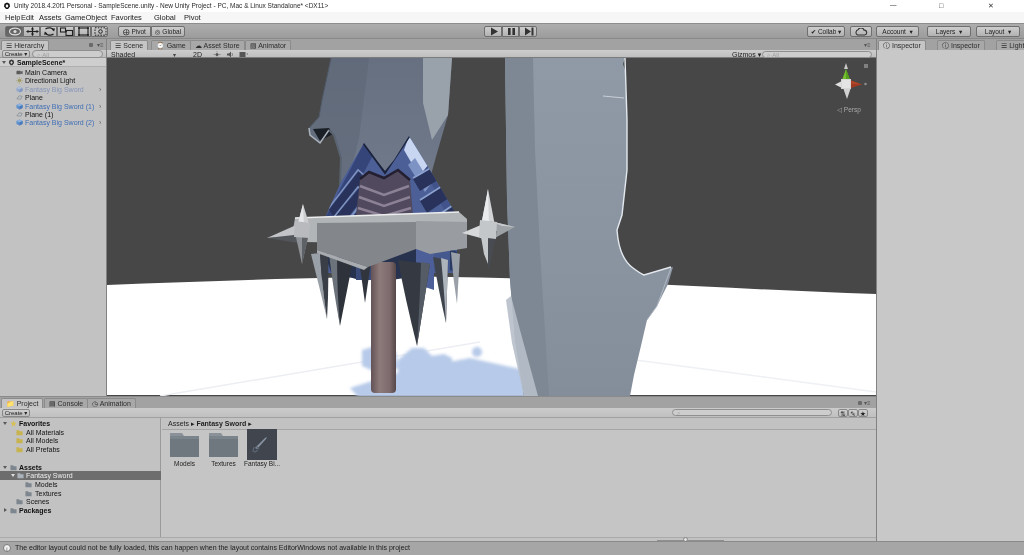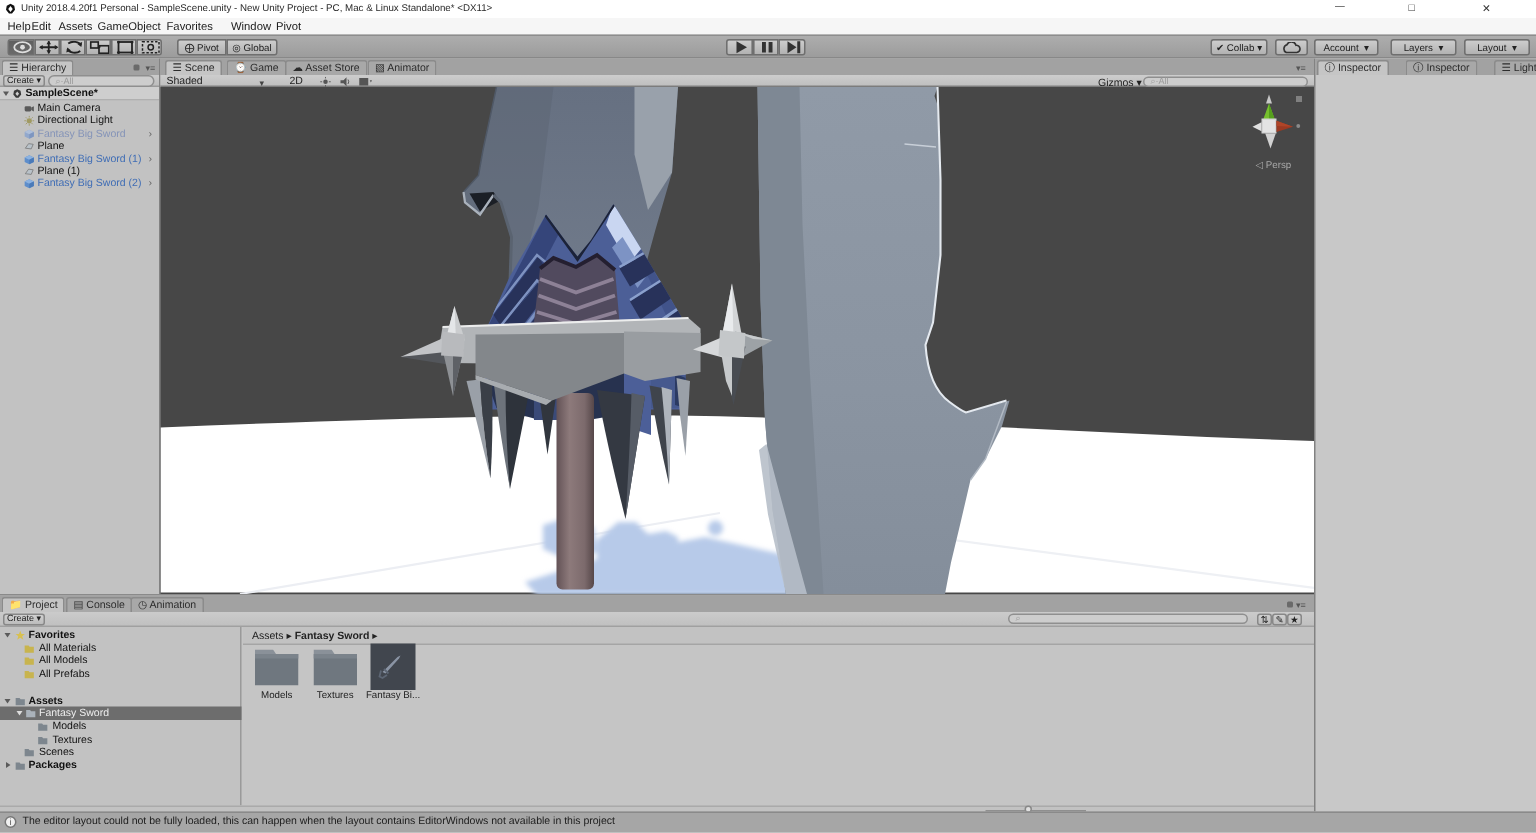--- a/index.html
+++ b/index.html
@@ -58,21 +58,21 @@
   <span class="abs" style="left:939px;top:2px;font-size:7px;color:#333;">□</span>
   <span class="abs" style="left:988px;top:2px;font-size:7px;color:#333;">✕</span>
 </div>
 
 <div id="menubar" class="abs">
   <span class="menuitem" style="left:5px">Help</span>
   <span class="menuitem" style="left:21px">Edit</span>
   <span class="menuitem" style="left:39px">Assets</span>
   <span class="menuitem" style="left:65px">GameObject</span>
   <span class="menuitem" style="left:111px">Favorites</span>
-  <span class="menuitem" style="left:154px">Window</span>
+  <span class="menuitem" style="left:154px">Global</span>
   <span class="menuitem" style="left:184px">Pivot</span>
 </div>
 
 <div id="toolbar" class="abs">
   <div class="tbtn sel" style="left:5px;width:18px;border-radius:2px 0 0 2px;">
       <svg width="16" height="9" viewBox="0 0 16 9" style="margin:0 0 0 1px">
         <ellipse cx="8" cy="4.5" rx="5.5" ry="3.4" fill="none" stroke="#ddd" stroke-width="1.2"></ellipse>
         <circle cx="8" cy="4.5" r="1.6" fill="#ddd"></circle>
       </svg>
     </div>

